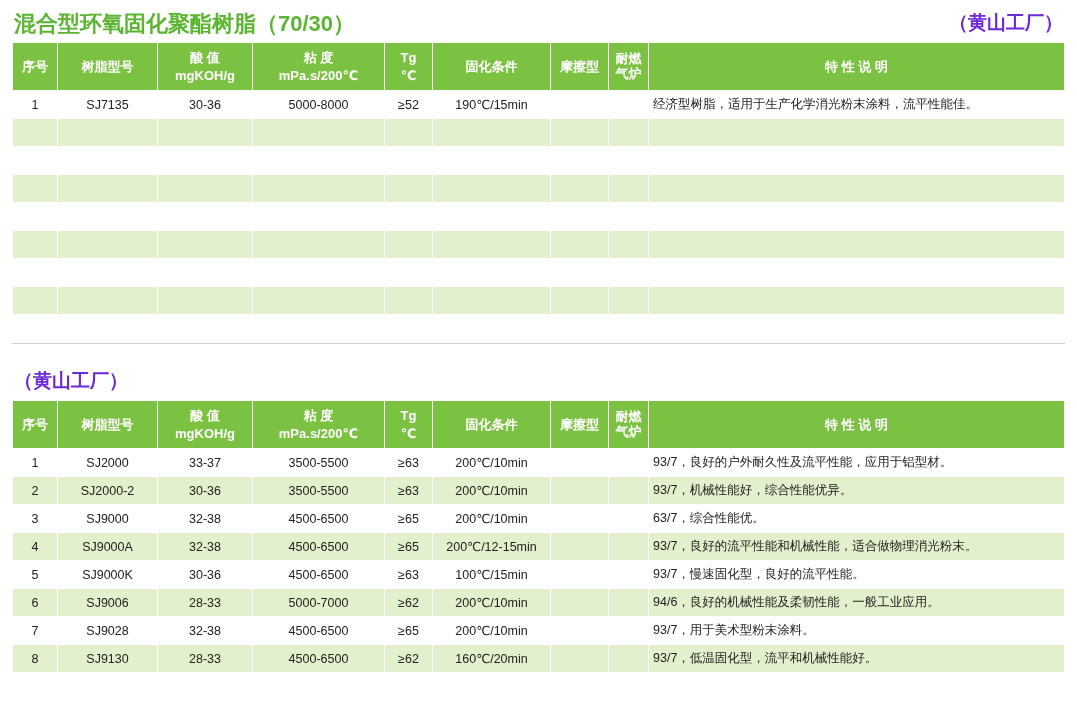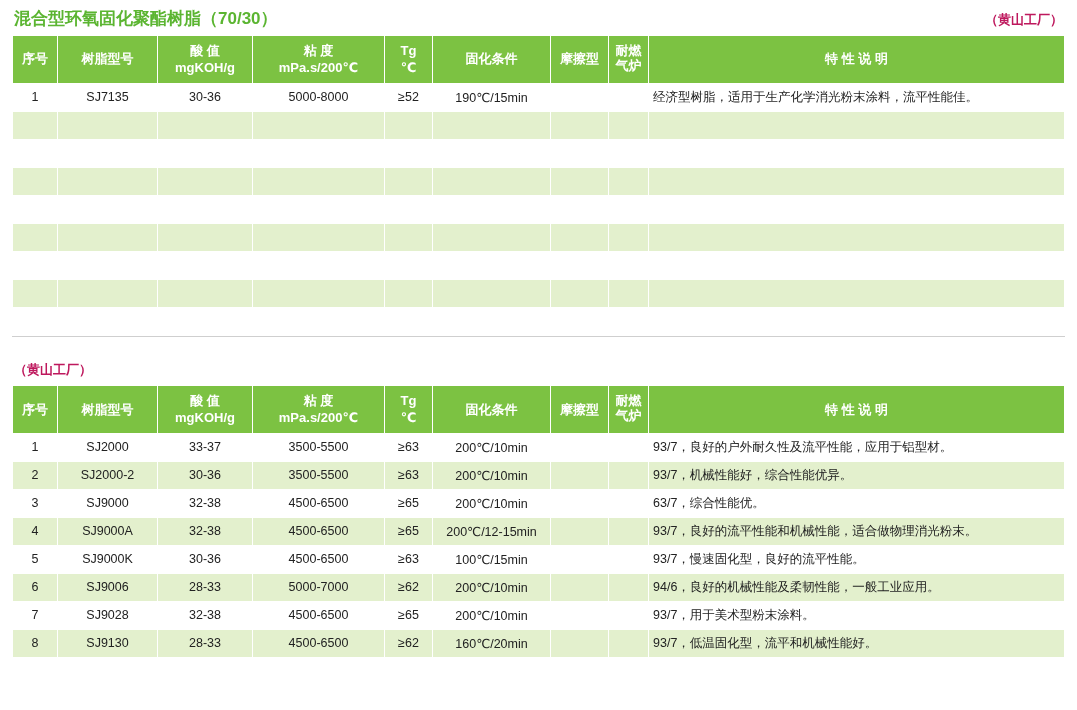--- a/index.html
+++ b/index.html
@@ -16,31 +16,31 @@
     padding: 0 12px;
   }
   .section { width: 1053px; margin: 0 auto; }
   .section-header {
     display: flex;
     align-items: flex-end;
     justify-content: space-between;
     padding: 10px 2px 6px 2px;
   }
   .section-title {
-    font-size: 17px;
+    font-size: 22px;
     font-weight: bold;
     color: #5bb531;
     letter-spacing: 0px;
     line-height: 1.1;
     white-space: nowrap;
   }
   .section-factory {
-    font-size: 13px;
+    font-size: 19px;
     font-weight: bold;
-    color: #be185d;
+    color: #6d28d9;
     white-space: nowrap;
   }
   table.spec {
     width: 100%;
     border-collapse: collapse;
     table-layout: fixed;
   }
   table.spec th {
     background: #7cc242;
     color: #ffffff;

